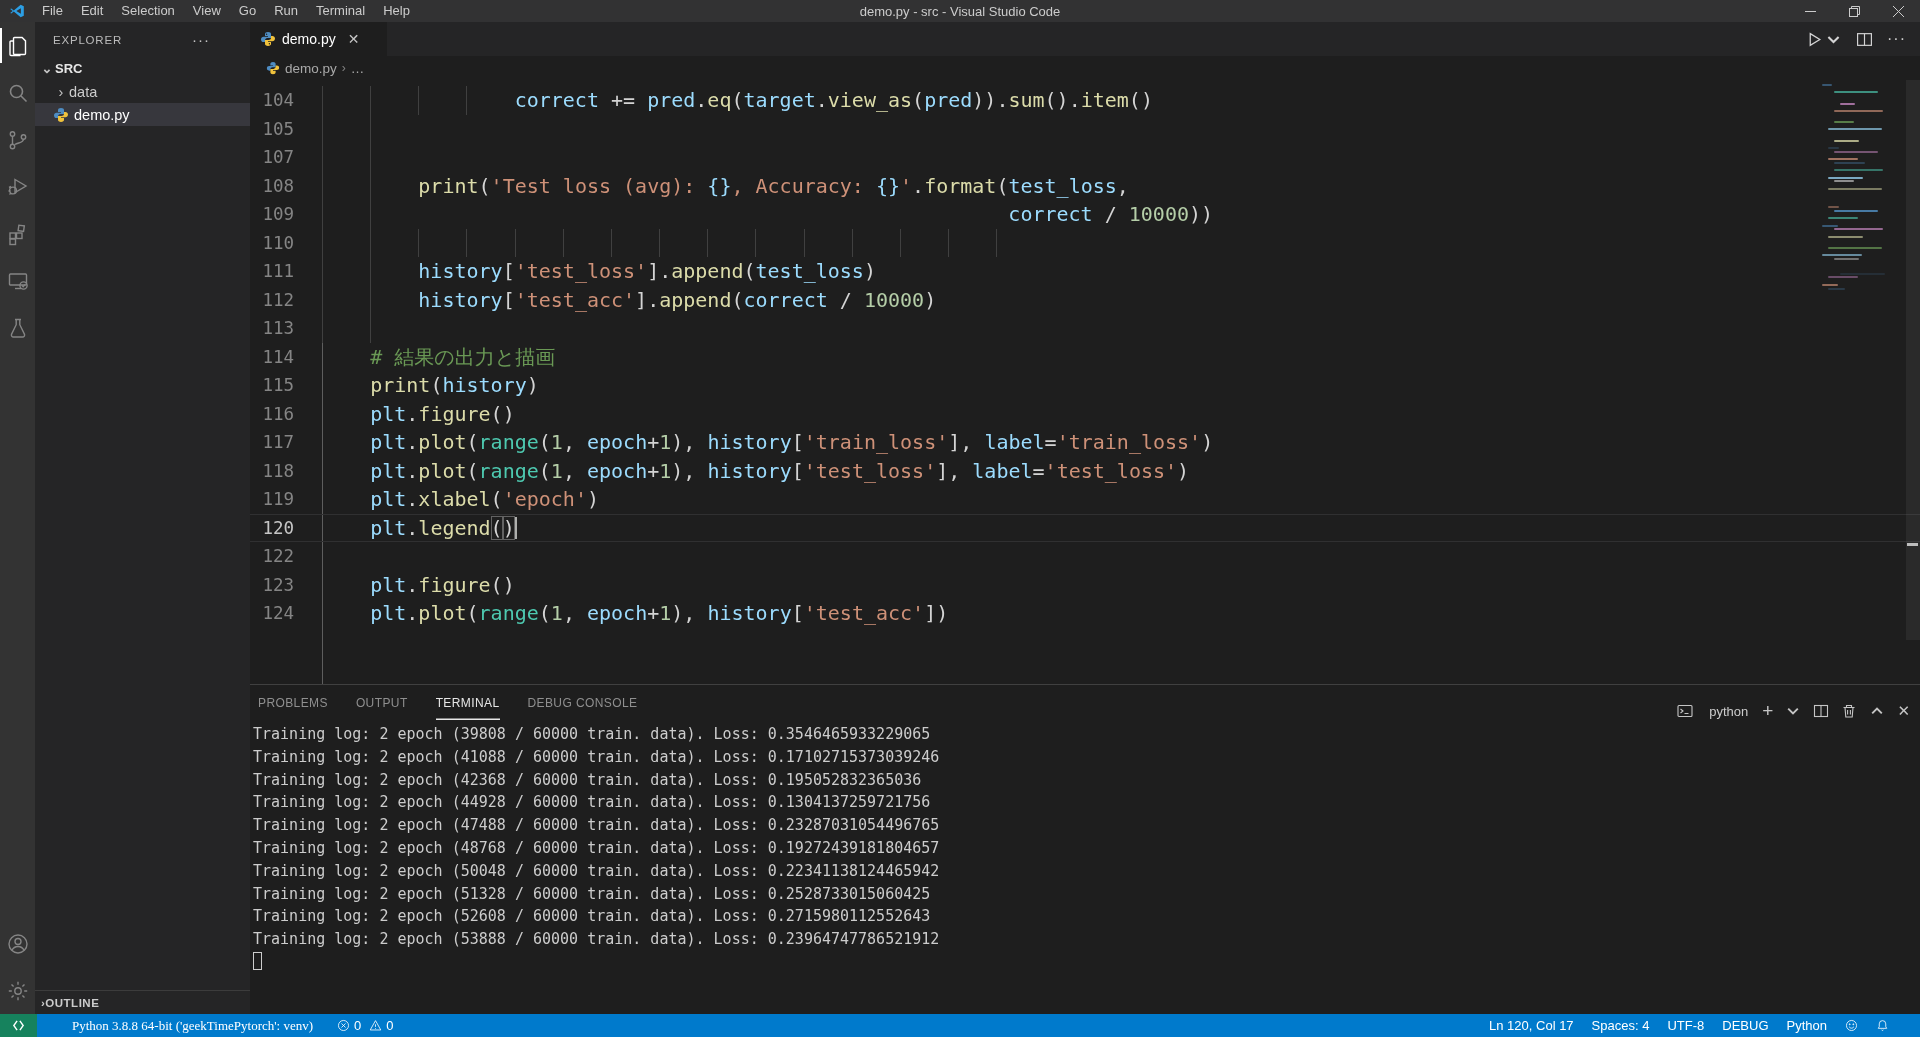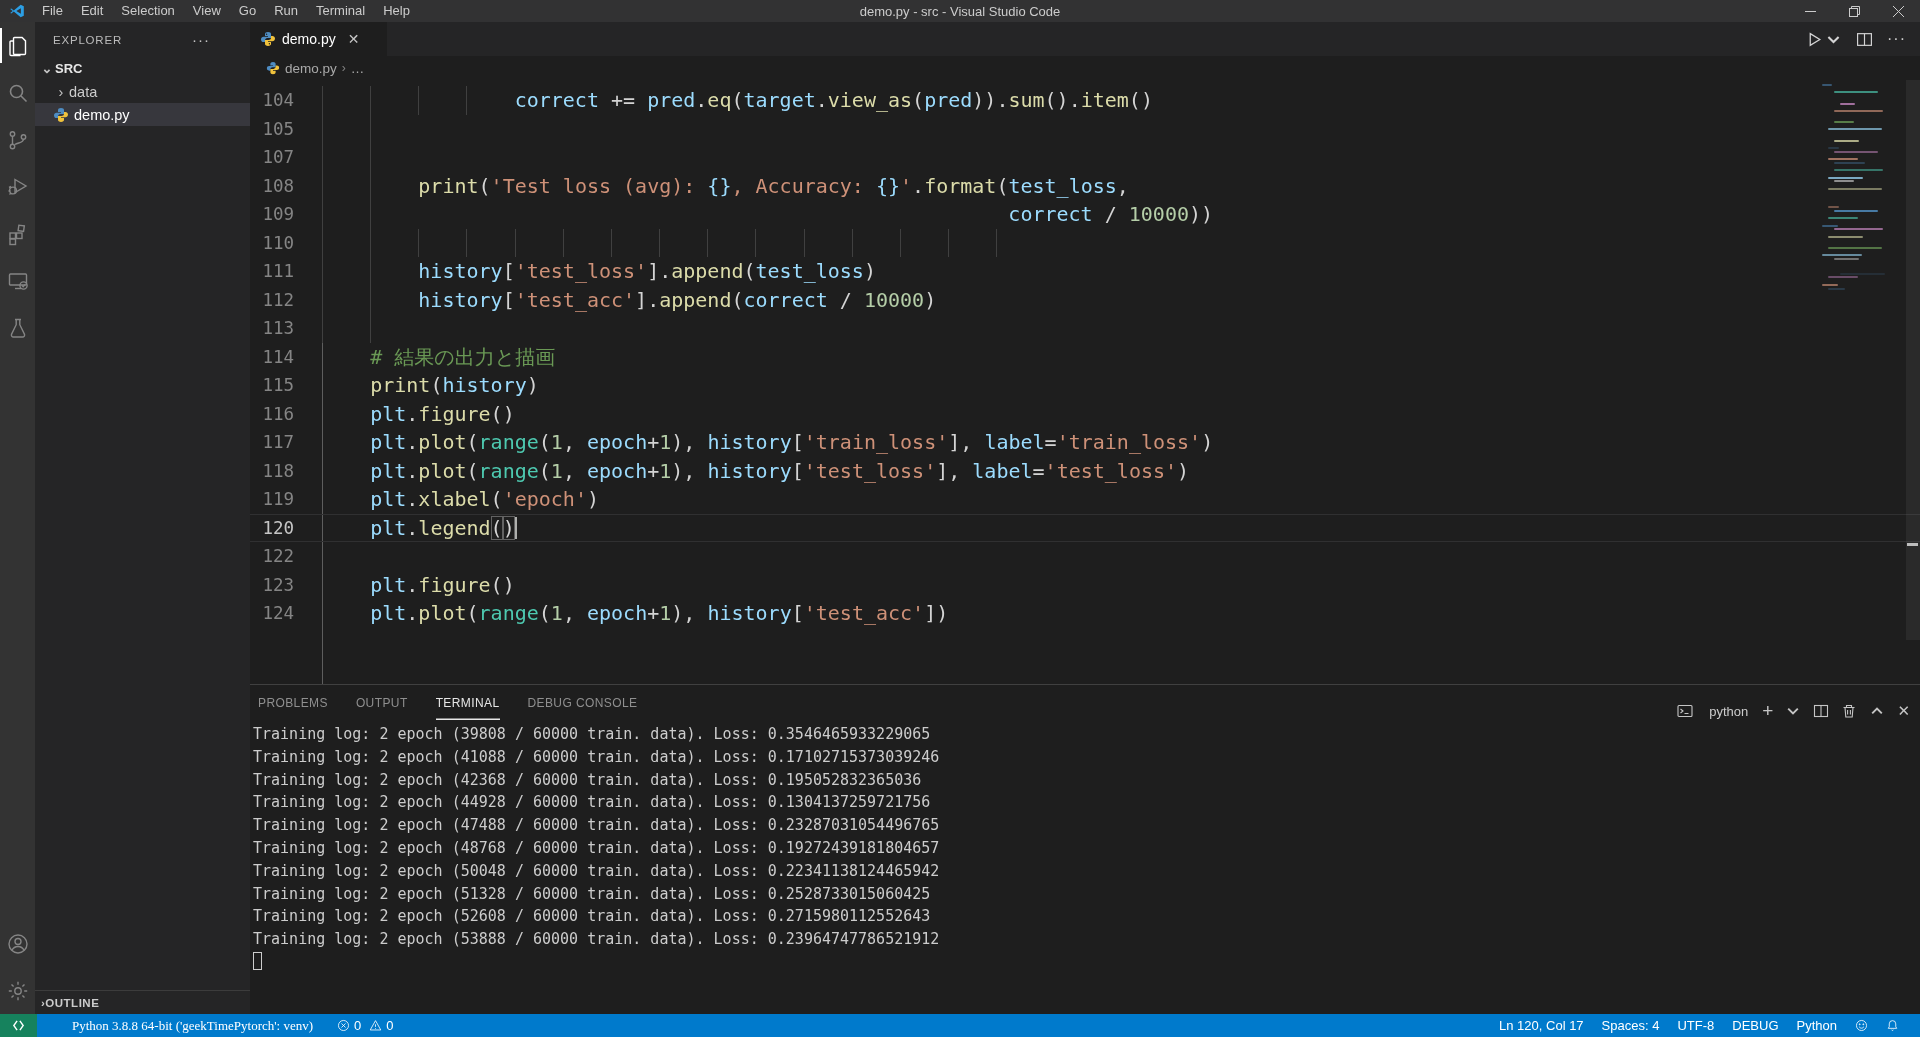--- a/index.html
+++ b/index.html
@@ -88,21 +88,21 @@
   .terminal { flex:1; padding:3px 0 0 3px; font-family:"DejaVu Sans Mono", monospace; font-size:15px; color:#cccccc; overflow:hidden; }
   .term-line { height:22.8px; line-height:22.8px; white-space:pre; }
   .term-cursor { display:inline-block; width:9px; height:18px; border:1px solid #cccccc; vertical-align:-3px; }
 
   
   .statusbar { height:23px; background:#007acc; display:flex; align-items:center; color:#ffffff; font-size:13px; }
   .sb-remote { width:37px; height:23px; background:#16825d; display:flex; align-items:center; justify-content:center; }
   .sb-remote svg { width:15px; height:15px; }
   .sb-item { display:flex; align-items:center; gap:4px; padding:0 7px; height:23px; cursor:pointer; }
   .sb-item svg { width:13px; height:13px; }
-  .sb-right { margin-left:auto; display:flex; align-items:center; padding-right:12px; }
+  .sb-right { margin-left:auto; display:flex; align-items:center; padding-right:22px; }
   .sb-right .sb-item { padding:0 9px; }
 </style>
 </head>
 <body>
 
 <div class="titlebar">
   <svg class="vscode-logo" viewBox="0 0 24 24">
     <path fill="#2c9fe5" d="M17.5 2.5 7.2 11.2 3.4 8.3 1.8 9.1l3.7 2.9-3.7 2.9 1.6.8 3.8-2.9 10.3 8.7 4.7-2.3V4.8L17.5 2.5zm.3 5.2v8.6L11 12l6.8-4.3z"></path>
   </svg>
   <div id="menubar" style="display:flex;">

